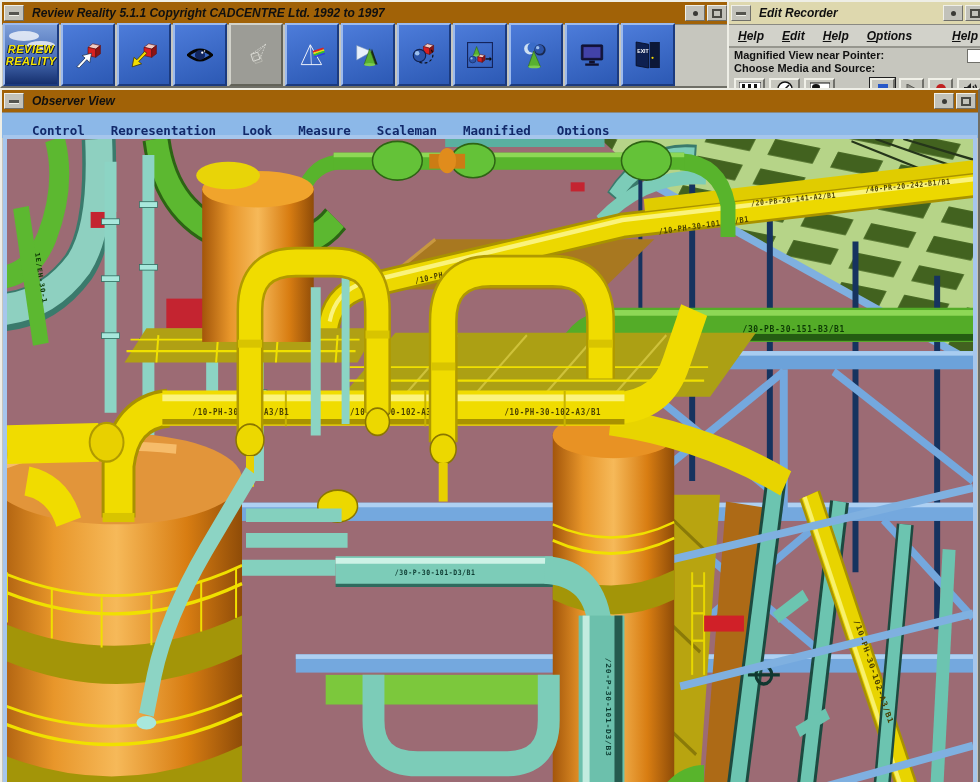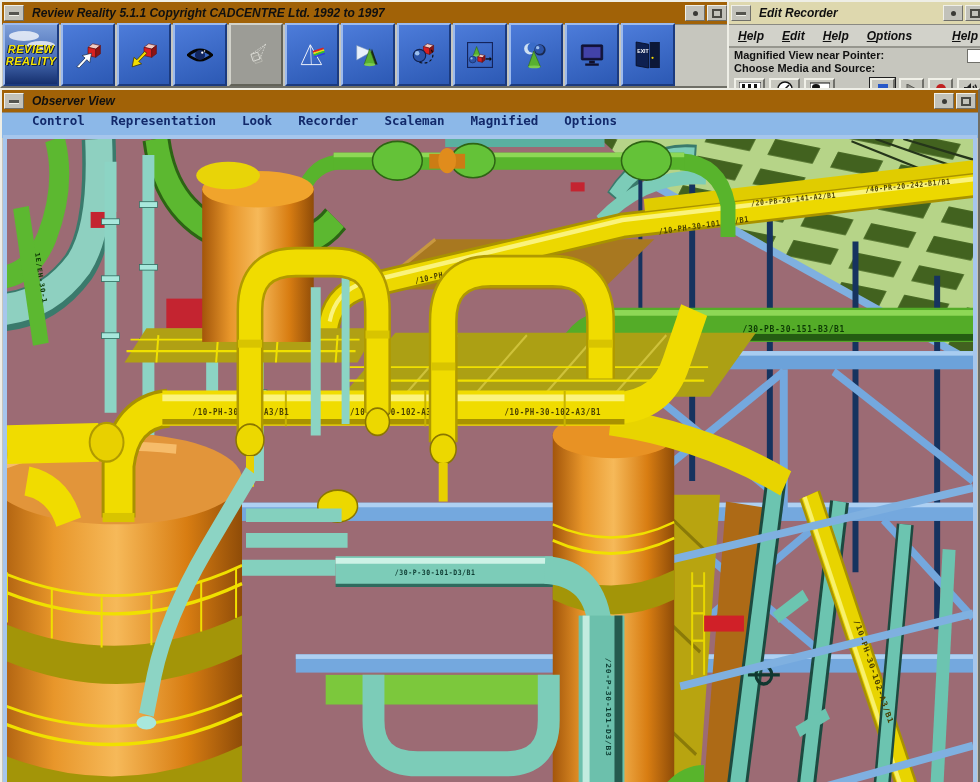--- a/index.html
+++ b/index.html
@@ -42,21 +42,21 @@
   .mr-line{white-space:nowrap;line-height:13px}
   .mr-check{position:absolute;right:6px;top:1px;width:12px;height:12px;background:#fff;
        border:1px solid #70706a}
   .mr-buttons{display:flex;gap:4px;margin-top:3px;align-items:center}
   .mbtn{width:31px;height:22px;background:#c6c6be;border:2px solid;box-sizing:border-box;
        border-color:#f0f0e8 #70706a #70706a #f0f0e8;display:flex;align-items:center;justify-content:center;padding:0}
   .tbtn{width:25px;height:22px}
   .tbtn.sel{outline:1px solid #202020}
   
   #obs-win{left:0;top:88px;width:980px;height:782px;z-index:10}
-  .obs-menu{height:25px;background:#8cb8e8;display:flex;align-items:flex-start;
+  .obs-menu{height:25px;background:#8cb8e8;display:flex;align-items:flex-end;
        gap:26px;padding-left:30px;font-family:"DejaVu Sans Mono",monospace;
        font-weight:bold;font-size:12.5px;color:#12296a}
   .obs-menu span{white-space:nowrap}
   .viewport{position:absolute;top:45px;left:1px;right:1px;bottom:1px;
        border:4px solid #a6c6ec;background:#9c6b74;overflow:hidden}
   .viewport svg{display:block;width:100%;height:100%}
   text.plabel{font-family:"DejaVu Sans Mono",monospace;font-weight:bold;letter-spacing:.6px}
 </style>
 </head>
 <body>
@@ -272,21 +272,21 @@
         <div class="glyph-dot"></div>
       </div>
     <div class="tb-btn">
         <div class="glyph-sq"></div>
       </div>
   </div>
   <div class="obs-menu">
     <span>Control</span>
     <span>Representation</span>
     <span>Look</span>
-    <span>Recorder</span>
+    <span>Measure</span>
     <span>Scaleman</span>
     <span>Magnified</span>
     <span>Options</span>
   </div>
 
   <div class="viewport">
   <svg viewBox="0 0 970 635" preserveAspectRatio="none">
     <defs>
       <linearGradient id="vgrad" x1="0" y1="0" x2="1" y2="0">
         <stop offset="0" stop-color="#a3560a"></stop>

